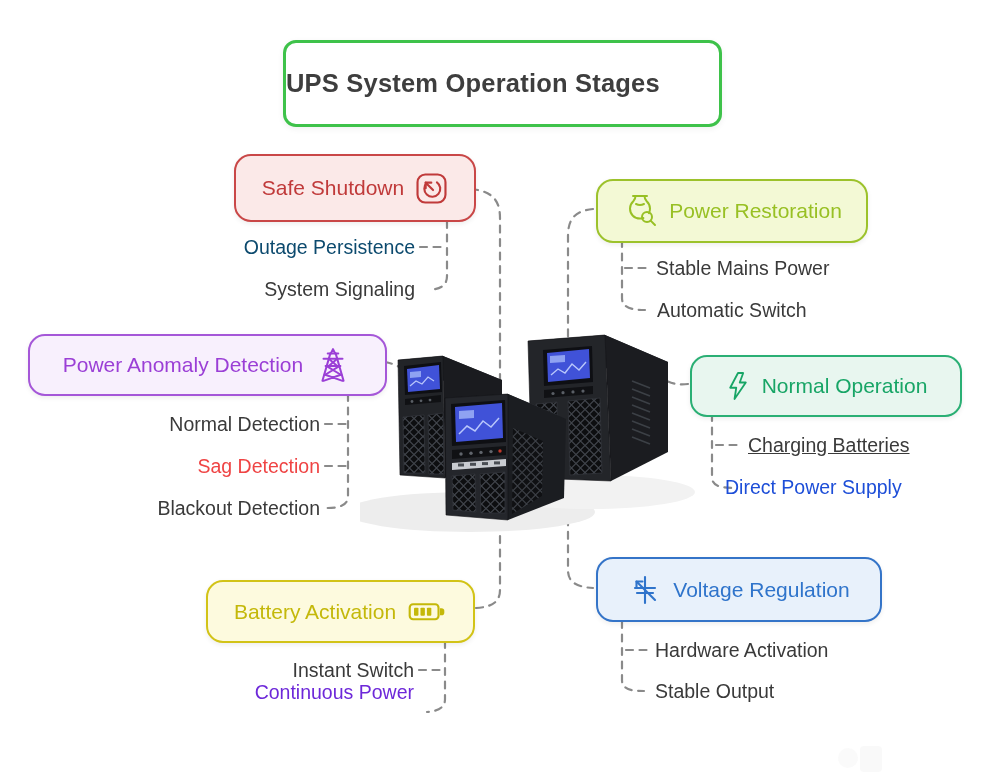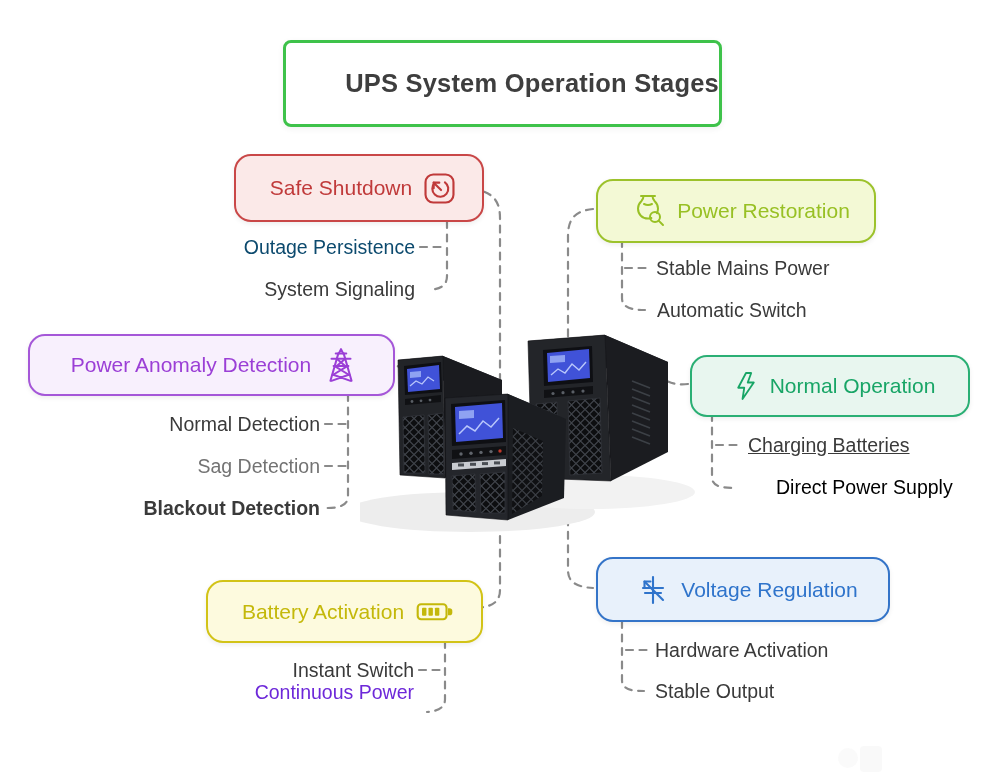--- a/index.html
+++ b/index.html
@@ -5,30 +5,30 @@
   html,body{margin:0;padding:0;}
   body{
     width:1000px;height:782px;position:relative;overflow:hidden;
     background:#ffffff;
     font-family:"Liberation Sans", sans-serif;
   }
   #connectors{position:absolute;left:0;top:0;z-index:1;}
   #ups-art{position:absolute;left:360px;top:325px;z-index:2;}
   #title-box{
     position:absolute;left:283px;top:40px;width:433px;height:81px;
-    border:3.6px solid #3ec24a;border-radius:8px;background:#fff;
-    display:flex;align-items:center;justify-content:flex-end;
+    border:3.6px solid #3ec24a;border-radius:13px;background:#fff;
+    display:flex;align-items:center;justify-content:flex-start;
     font-weight:bold;font-size:25.5px;color:#3e3e3e;letter-spacing:.2px;
     box-shadow:0 2px 6px rgba(0,0,0,.06);z-index:3;
   }
   .stage{
     position:absolute;display:flex;align-items:center;justify-content:center;
     gap:11px;border:2.6px solid;border-radius:17px;
     font-size:21px;white-space:nowrap;
-    box-shadow:0 2px 5px rgba(0,0,0,.07);z-index:3;padding-left:8px;
+    box-shadow:0 2px 5px rgba(0,0,0,.07);z-index:3;
   }
   .stage svg{flex:0 0 auto;display:block;}
   .sub{
     position:absolute;font-size:19.5px;line-height:26px;color:#3a3a3a;
     white-space:nowrap;z-index:3;
   }
   .connector{fill:none;stroke:#8a8a8a;stroke-width:2.2;
     stroke-dasharray:7 6.5;stroke-linecap:round;}
   .wm{position:absolute;z-index:0;background:#f5f5f5;}
 </style>
@@ -218,23 +218,23 @@
   <span>Voltage Regulation</span>
 </div>
 
 <div class="sub" style="right: 585px; top: 234px; color: #0c4a6e;">Outage Persistence</div>
 <div class="sub" style="right: 585px; top: 276px; color: rgb(58, 58, 58);">System Signaling</div>
 
 <div class="sub" style="left: 656px; top: 255px; color: rgb(58, 58, 58);">Stable Mains Power</div>
 <div class="sub" style="left: 657px; top: 297px; color: rgb(58, 58, 58);">Automatic Switch</div>
 
 <div class="sub" style="right: 680px; top: 411px; color: rgb(58, 58, 58);">Normal Detection</div>
-<div class="sub" style="right: 680px; top: 453px; color: #737373;">Sag Detection</div>
-<div class="sub" style="right: 680px; top: 495px; color: rgb(58, 58, 58); font-weight: bold;">Blackout Detection</div>
+<div class="sub" style="right: 680px; top: 453px; color: #ef4444;">Sag Detection</div>
+<div class="sub" style="right: 680px; top: 495px; color: rgb(58, 58, 58);">Blackout Detection</div>
 
 <div class="sub" style="left: 748px; top: 432px; color: rgb(58, 58, 58); text-decoration: underline;">Charging Batteries</div>
-<div class="sub" style="left: 776px; top: 474px; color: #000000;">Direct Power Supply</div>
+<div class="sub" style="left: 725px; top: 474px; color: #1d4ed8;">Direct Power Supply</div>
 
 <div class="sub" style="right: 586px; top: 657px; color: rgb(58, 58, 58);">Instant Switch</div>
 <div class="sub" style="right: 586px; top: 679px; color: #6d28d9;">Continuous Power</div>
 
 <div class="sub" style="left: 655px; top: 637px; color: rgb(58, 58, 58);">Hardware Activation</div>
 <div class="sub" style="left: 655px; top: 678px; color: rgb(58, 58, 58);">Stable Output</div>
 
 </body></html>

